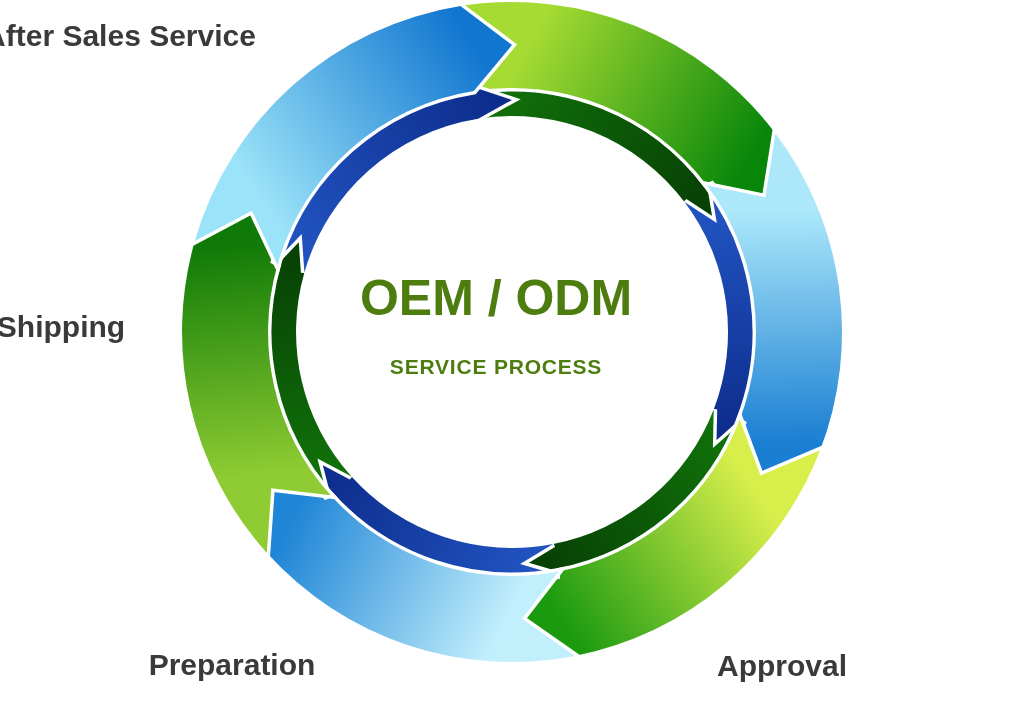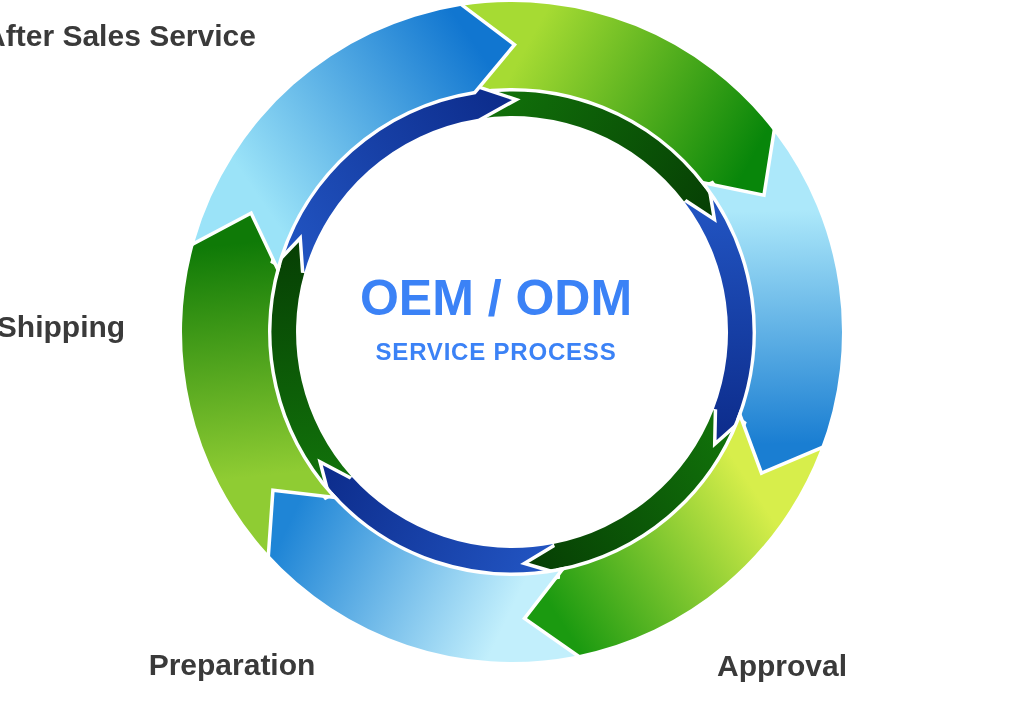--- a/index.html
+++ b/index.html
@@ -35,33 +35,33 @@
   #lbl-approval    { left: 782px; top: 648px; text-align: center; }
   #lbl-preparation { left: 232px; top: 647px; text-align: right; }
   #lbl-shipping    { left: 61px;  top: 309px; }
   #lbl-aftersales  { left: 120px; top: 18px;  }
   #center-text {
     position: absolute;
     left: 496px;
     top: 268px;
     transform: translateX(-50%);
     text-align: center;
-    color: #3b82f6;
+    color: #4d7c0f;
     white-space: nowrap;
   }
   #center-title {
     font-weight: 700;
     font-size: 50px;
     line-height: 60px;
   }
   #center-subtitle {
     font-weight: 700;
-    font-size: 24px;
+    font-size: 21px;
     line-height: 34px;
-    margin-top: 7px;
+    margin-top: 22px;
     letter-spacing: 0.8px;
   }
 </style>
 </head>
 <body>
 
 <div id="stage-area">
 
   <svg id="cycle-svg" width="1033" height="718" viewBox="0 0 1033 718">
     <defs id="cycle-defs">

